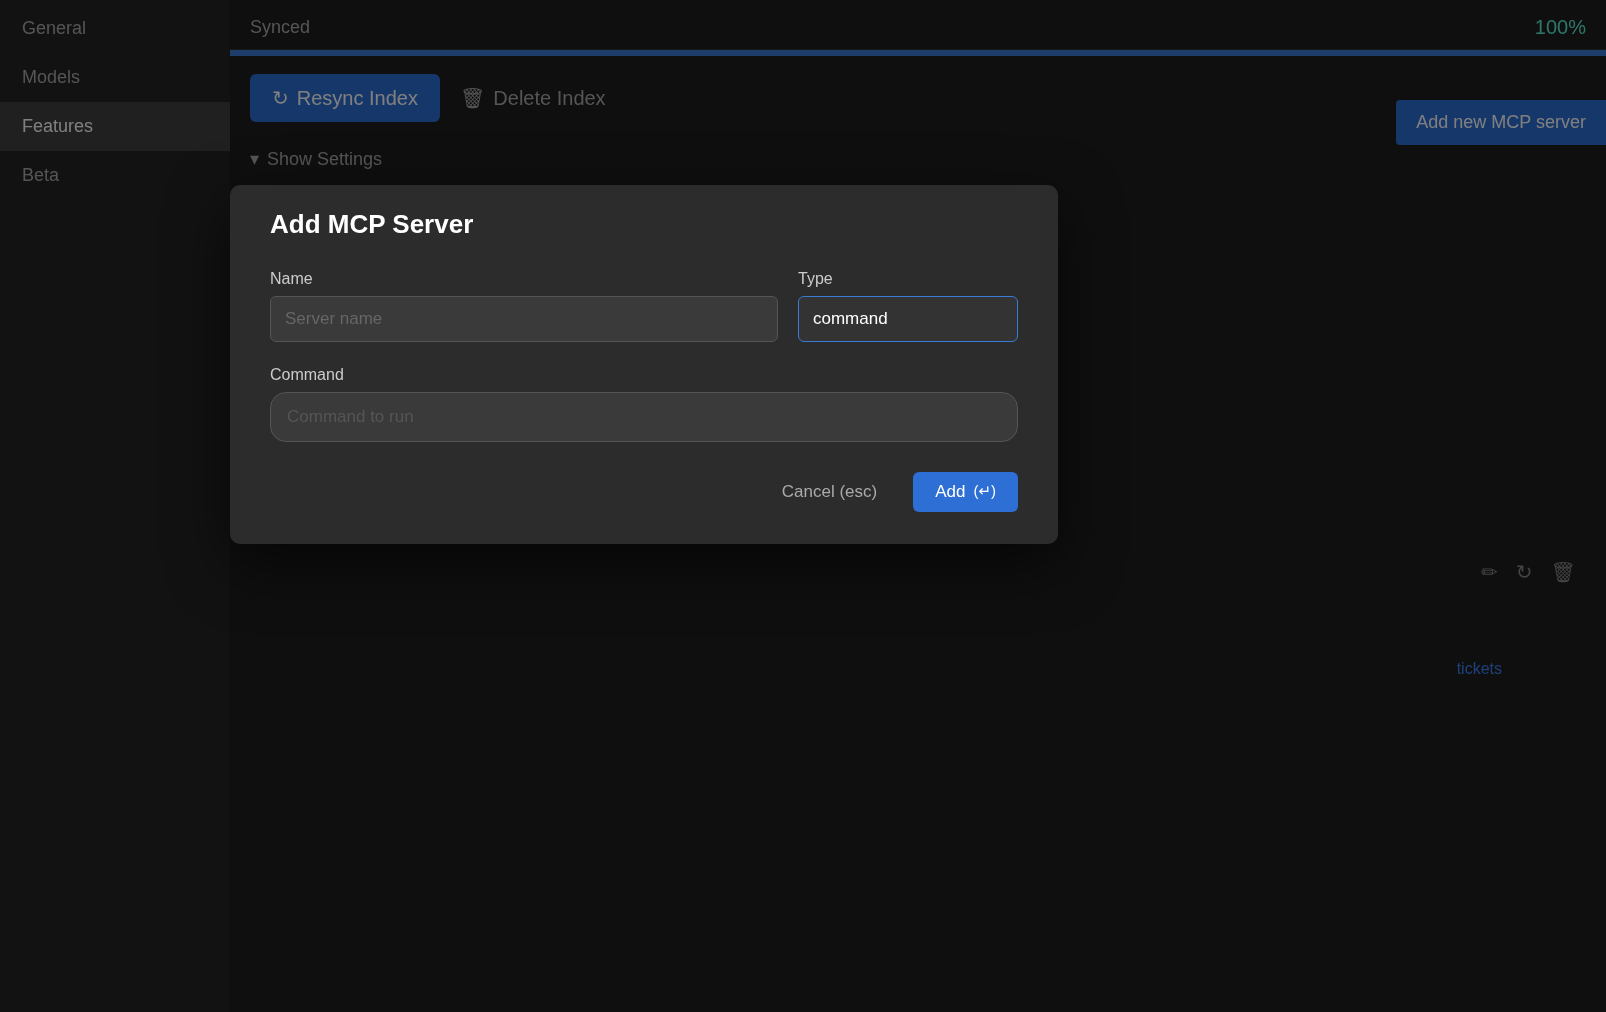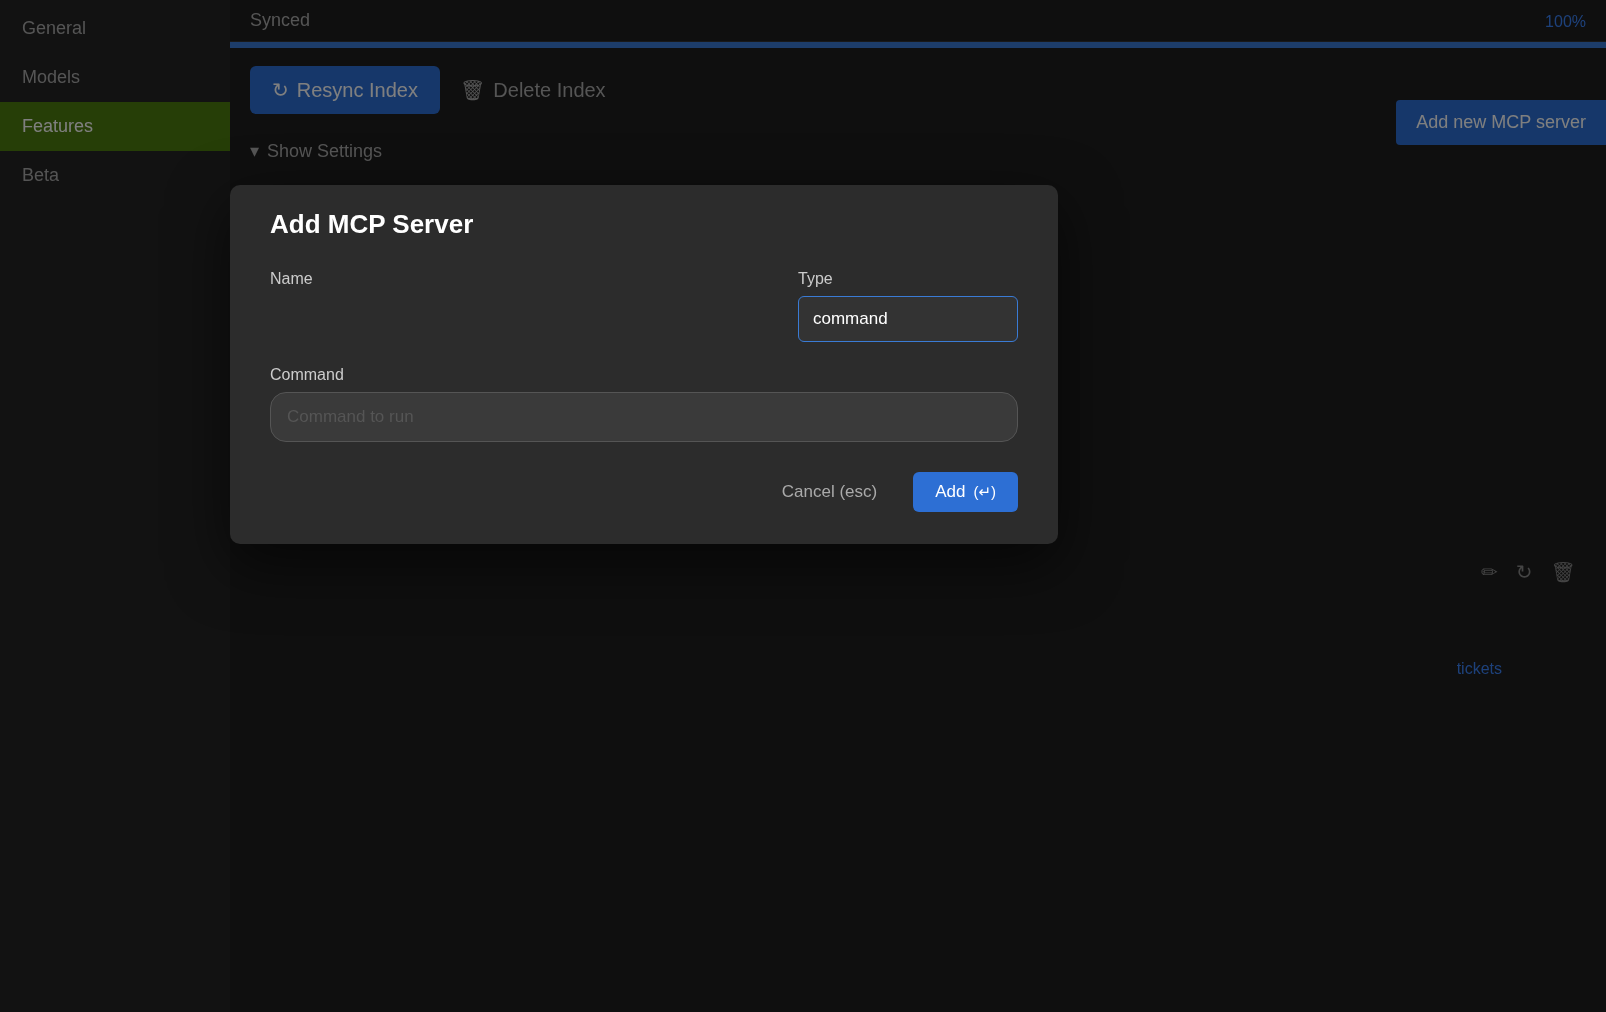--- a/index.html
+++ b/index.html
@@ -28,51 +28,52 @@
     }
 
     .sidebar-item {
       padding: 14px 22px;
       font-size: 18px;
       color: #aaaaaa;
       cursor: pointer;
     }
 
     .sidebar-item.active {
-      background: #4d7c0f;
+      background: #404040;
       color: #ffffff;
     }
 
     
     .main {
       position: absolute;
       left: 230px;
       top: 0;
       width: 1376px;
       height: 100%;
       background: #1e1e1e;
     }
 
     
     .top-bar {
       display: flex;
-      align-items: flex-end;
+      align-items: center;
       justify-content: space-between;
       padding: 10px 20px;
       border-bottom: 1px solid #333;
+      margin-top: 6px;
     }
 
     .synced-label {
       font-size: 18px;
       color: #aaaaaa;
     }
 
     .progress-pct {
-      font-size: 16px;
-      color: #3b82f6;
+      font-size: 20px;
+      color: #5eead4;
     }
 
     
     .progress-bar-container {
       height: 6px;
       background: #333;
       width: 100%;
     }
 
     .progress-bar-fill {
@@ -288,21 +289,20 @@
 
     .btn-add {
       background: #2d6fd4;
       color: #ffffff;
       border: none;
       border-radius: 6px;
       padding: 10px 22px;
       font-size: 17px;
       cursor: pointer;
       display: flex;
-      align-items: center;
       gap: 8px;
     }
 
     .return-icon {
       font-size: 15px;
     }
 
     
     .tickets-label {
       position: absolute;
@@ -374,20 +374,21 @@
 
 </div>
 
 <div class="modal">
   <div class="modal-title">Add MCP Server</div>
 
   <div class="modal-fields-row">
 
     <div class="field-group name-group">
       <label class="field-label">Name</label>
+      <input class="field-input" type="text" placeholder="Server name" style="">
     </div>
 
     <div class="field-group type-group">
       <label class="field-label">Type</label>
       <input class="field-input type-input" type="text" value="command" style="">
     </div>
   </div>
 
   <div class="command-field-group">
     <label class="field-label">Command</label>

